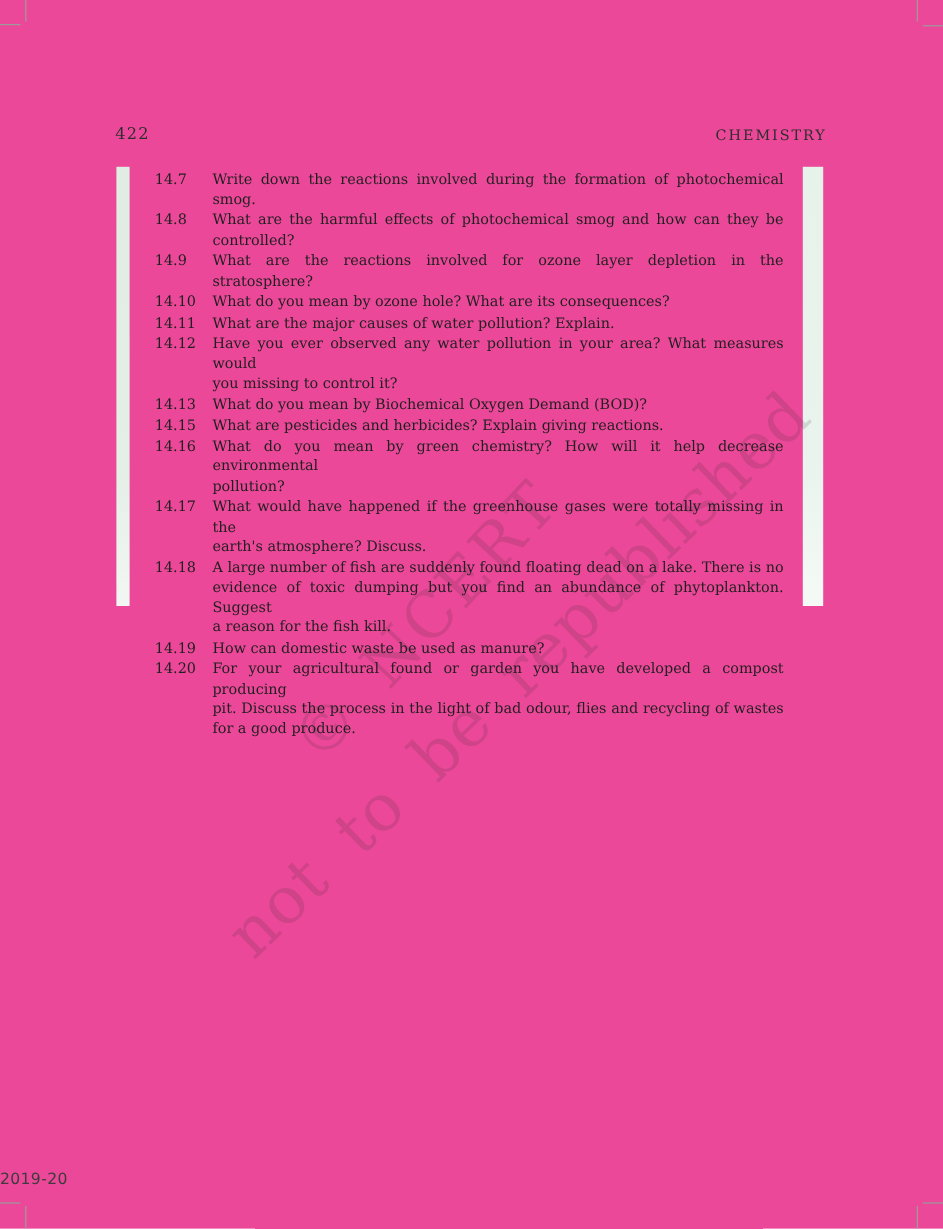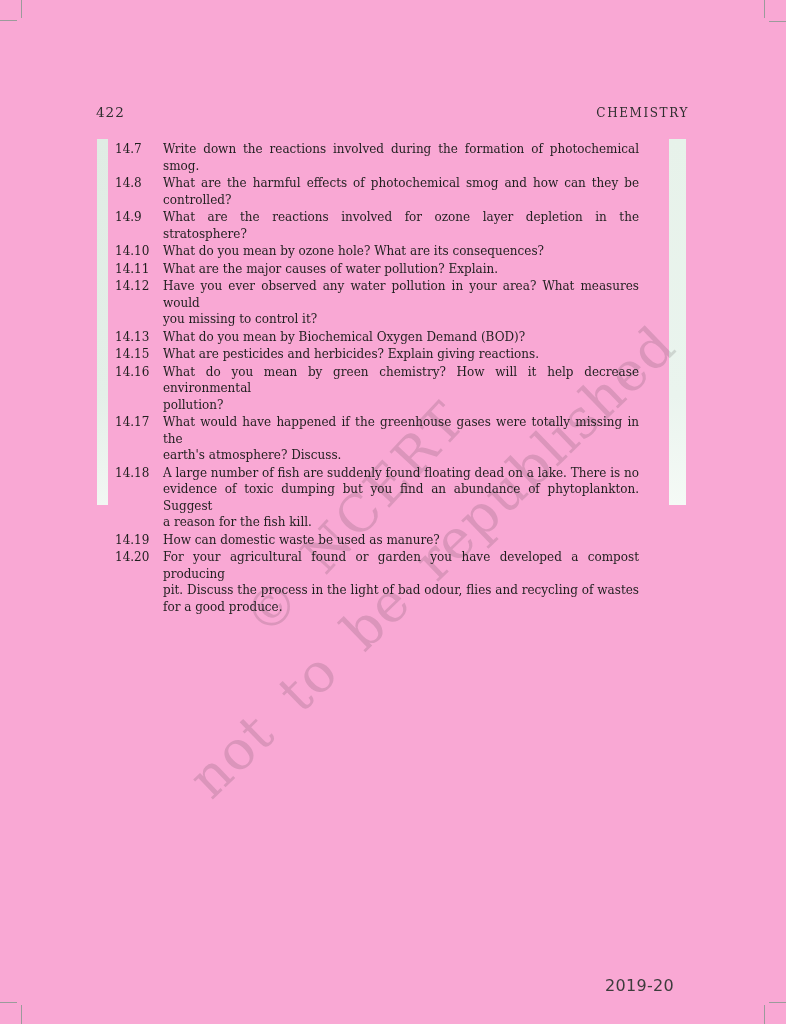--- a/index.html
+++ b/index.html
@@ -1,19 +1,19 @@
 <!DOCTYPE html>
 <html><head>
 <meta charset="utf-8">
 <style>
   html,body{margin:0;padding:0;background:#ffffff;}
   .page{
     position:relative;
     width:786px;height:1024px;
-    background:#f9a8d4;
+    background:#ec4899;
     overflow:hidden;
     font-family:"DejaVu Serif","Liberation Serif",serif;
     color:#222;
   }
   
   .mark{position:absolute;background:#9b9b9b;}
   .m-tl-v{left:21px;top:0;width:1px;height:18px;}
   .m-tl-h{left:0;top:20px;width:17px;height:1px;}
   .m-tr-v{left:764px;top:0;width:1px;height:18px;}
   .m-tr-h{left:769px;top:21px;width:17px;height:1px;}
@@ -51,33 +51,33 @@
   .wm-line1{
     left:355px;top:518px;font-size:52px;letter-spacing:3px;word-spacing:10px;
     transform:translate(-50%,-50%) rotate(-47deg);
   }
   .wm-line2{
     left:432px;top:562px;font-size:54px;letter-spacing:1px;word-spacing:14px;
     transform:translate(-50%,-50%) rotate(-44deg);
   }
 
   .questions{
-    position:absolute;left:115px;top:141px;width:524px;z-index:2;
+    position:absolute;left:129px;top:141px;width:524px;z-index:2;
     font-size:12px;line-height:16.5px;color:#1f1f1f;
   }
   .q-row{display:flex;margin-bottom:1px;}
   .q-num{width:48px;flex:0 0 48px;}
   .q-text{width:476px;flex:0 0 476px;}
   .q-line{min-height:16.5px;}
   .q-line.just{text-align:justify;text-align-last:justify;text-justify:inter-word;}
 
   .footer-session{
-    position:absolute;left:0;top:976px;width:674px;text-align:right;
+    position:absolute;left:0;top:976px;width:674px;text-align:left;
     font-family:"DejaVu Sans","Liberation Sans",sans-serif;
-    font-size:16px;color:#3c3c3c;letter-spacing:0.3px;
+    font-size:13px;color:#3c3c3c;letter-spacing:0.3px;
   }
 </style>
 </head>
 <body>
 
 <div class="page">
 
   <div class="mark m-tl-v"></div>
   <div class="mark m-tl-h"></div>
   <div class="mark m-tr-v"></div>

